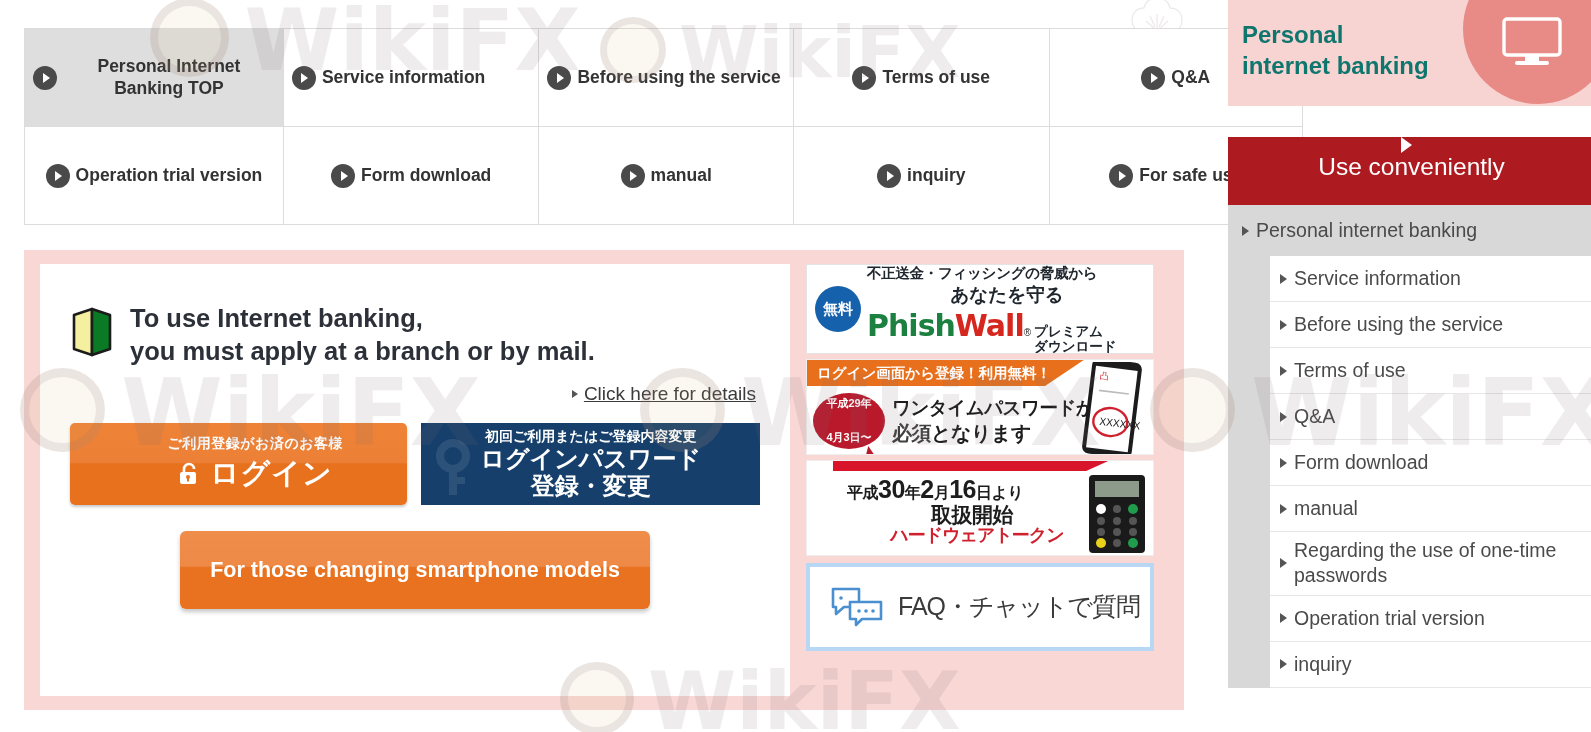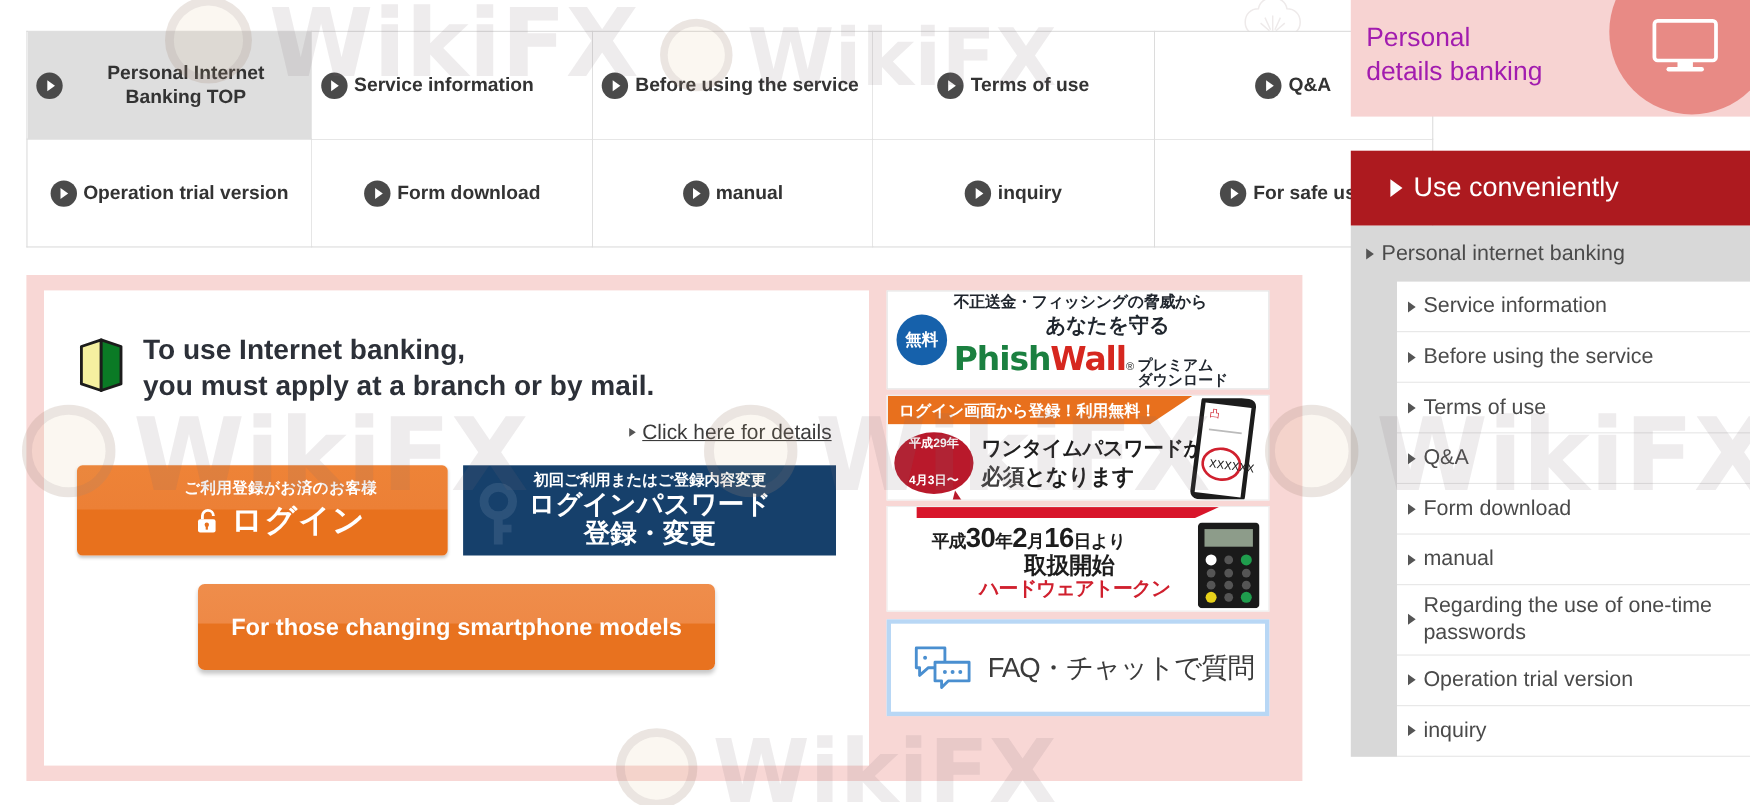--- a/index.html
+++ b/index.html
@@ -152,24 +152,24 @@
   .faq-l1 { font-size: 15.5px; font-weight: 700; color: #3f84c8; letter-spacing: -.3px; }
   .faq-l2 { font-size: 25px; color: #3b3b3b; letter-spacing: -1px; margin-top: -1px; }
 
   
   .sidebar { position: absolute; left: 1228px; top: 0; width: 363px; height: 732px; z-index: 5; }
   .sb-hero { height: 106px; background: #f7d3d2; position: relative; overflow: hidden;
              padding: 20px 0 0 14px; }
   .sb-hero .circ { position: absolute; right: -22px; top: -46px; width: 150px; height: 150px;
                    border-radius: 50%; background: #e88a85; }
   .sb-hero .monitor { position: absolute; right: 28px; top: 16px; width: 62px; height: 52px; }
-  .sb-hero .t { font-size: 24px; font-weight: 400; color: #a21caf; line-height: 1.28;
+  .sb-hero .t { font-size: 24px; font-weight: 700; color: #0f766e; line-height: 1.28;
                 position: relative; z-index: 2; }
   .sb-bar { margin-top: 31px; height: 68px; background: #ad1a1f; display: flex; align-items: center;
-            padding-left: 36px; position: relative; cursor: pointer; }
+            padding-left: 4px; position: relative; cursor: pointer; flex-direction: column; }
   .sb-bar .tri { width: 0; height: 0; border-left: 11px solid #ffffff;
                  border-top: 8px solid transparent; border-bottom: 8px solid transparent;
                  margin-right: 10px; }
   .sb-bar .t { font-size: 24.5px; color: #ffffff; }
   .sb-list { background: #d8d8d8; }
   .sb-top { padding: 14px 0 14px 14px; display: flex; align-items: center; cursor: pointer; }
   .sb-top .tri { width: 0; height: 0; border-left: 7px solid #555;
                  border-top: 5px solid transparent; border-bottom: 5px solid transparent;
                  margin-right: 7px; flex: 0 0 auto; }
   .sb-top .t { font-size: 19.5px; color: #4a4a4a; }
@@ -409,21 +409,21 @@
 
 <div class="sidebar">
   <div class="sb-hero">
     <div class="circ"></div>
     <svg class="monitor" viewBox="0 0 62 52">
       <rect x="3" y="3" width="56" height="36" rx="3" fill="none" stroke="#ffffff" stroke-width="3.4"></rect>
       <rect x="24" y="39" width="14" height="7" fill="#ffffff"></rect>
       <rect x="14" y="45" width="34" height="4" rx="2" fill="#ffffff"></rect>
     </svg>
     <div class="t">Personal</div>
-    <div class="t">details banking</div>
+    <div class="t">internet banking</div>
   </div>
 
   <div class="sb-bar">
     <span class="tri"></span>
     <span class="t">Use conveniently</span>
   </div>
 
   <div class="sb-list">
     <div class="sb-top">
       <span class="tri"></span>

